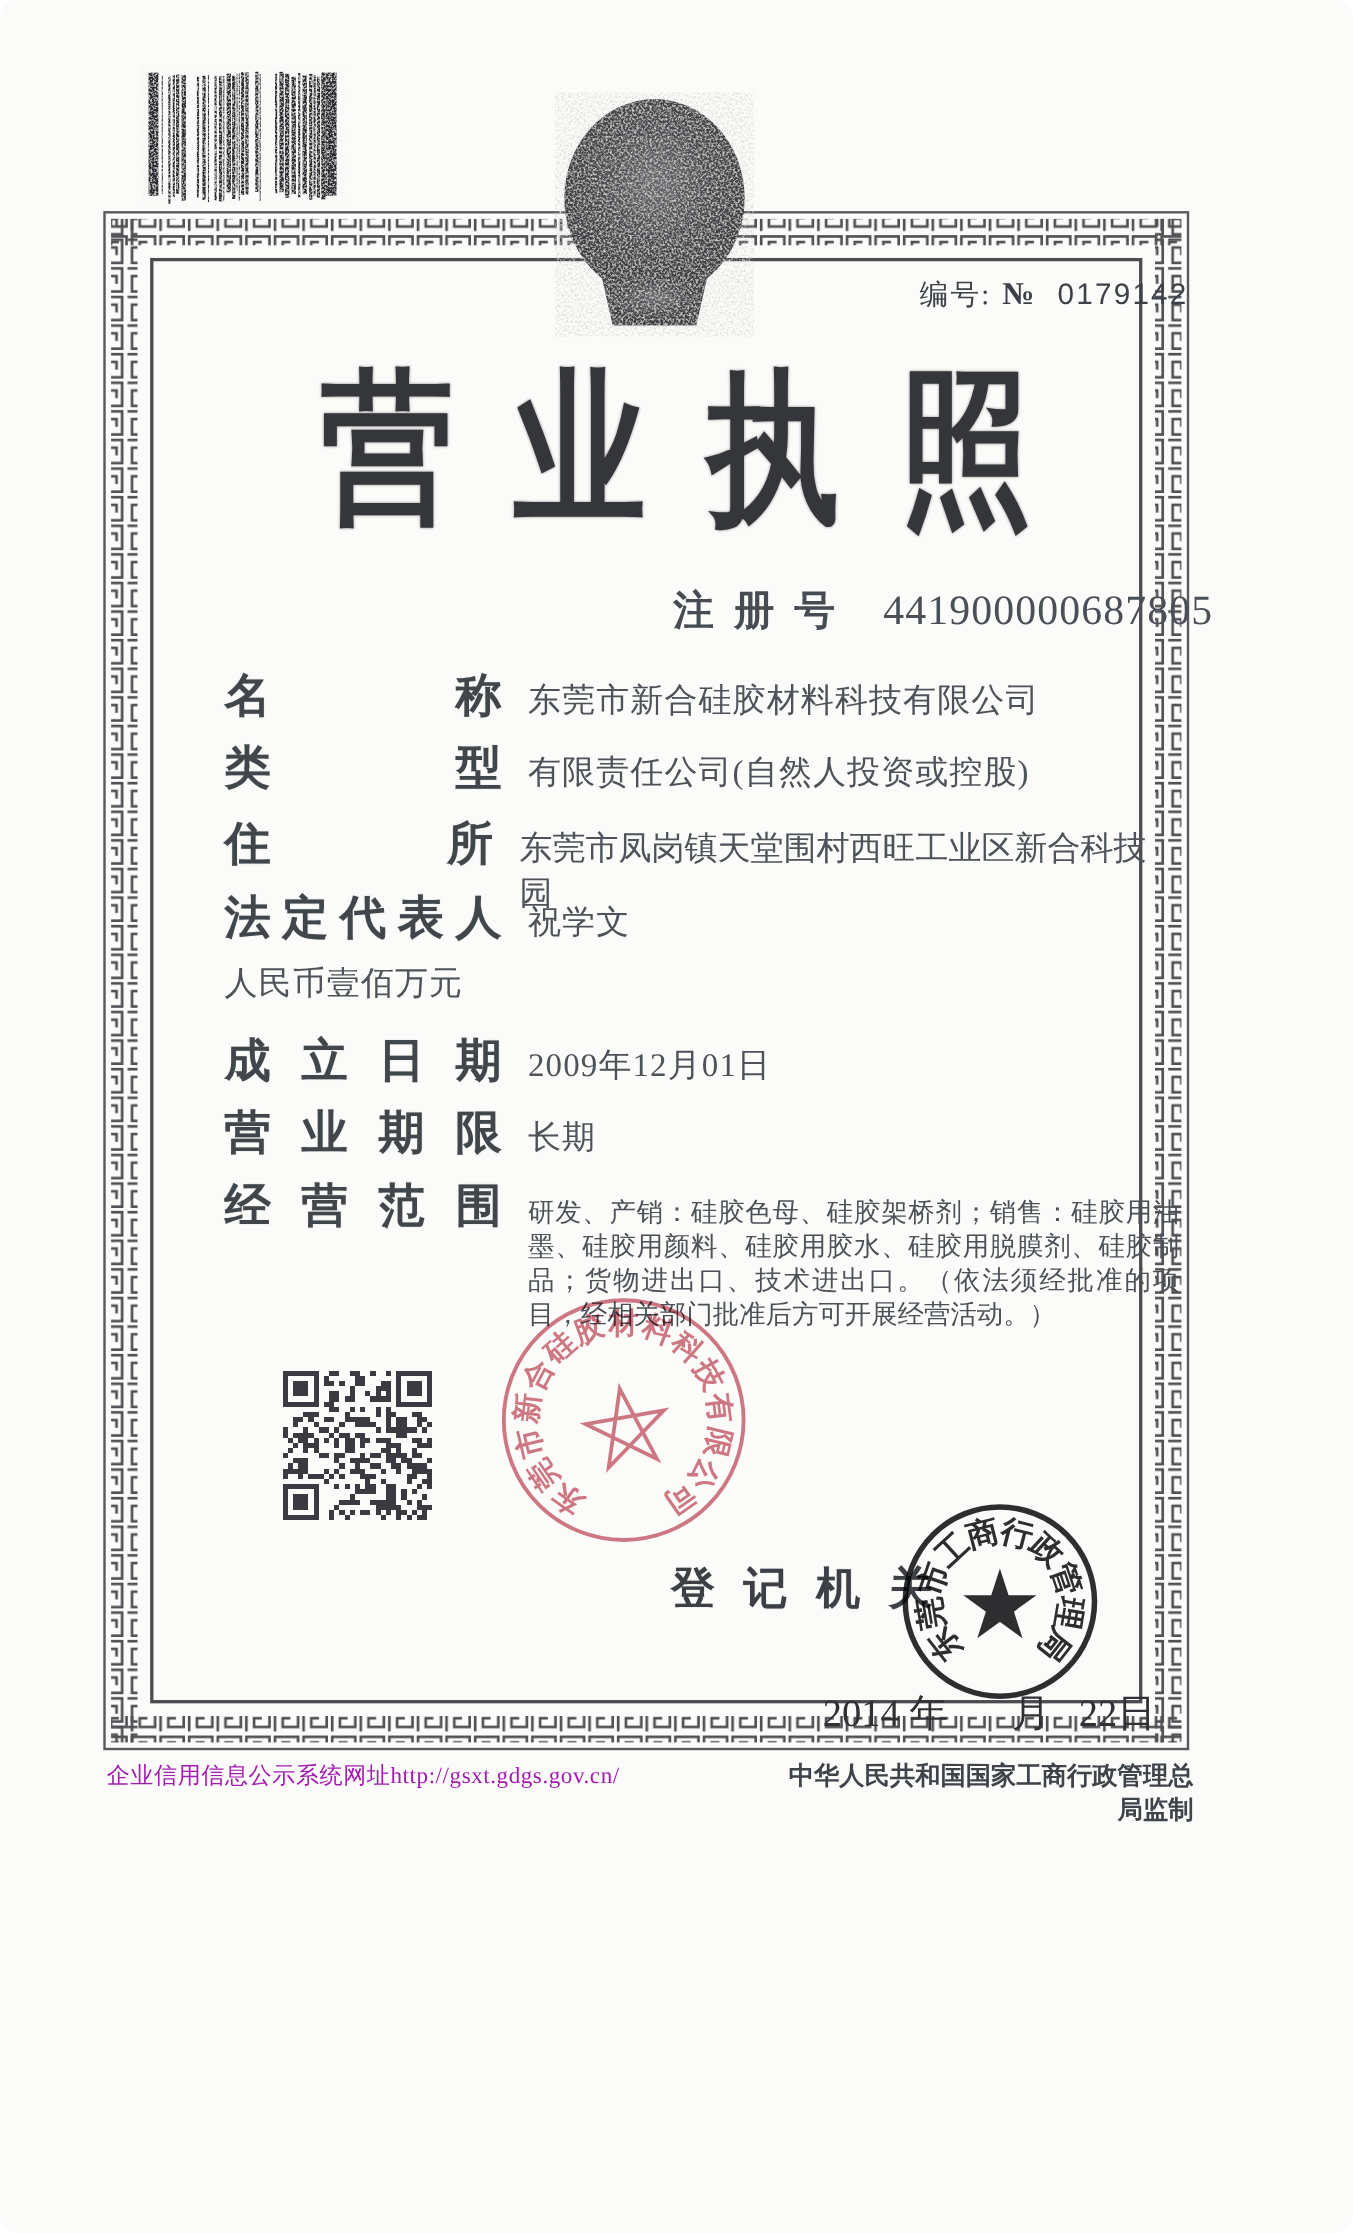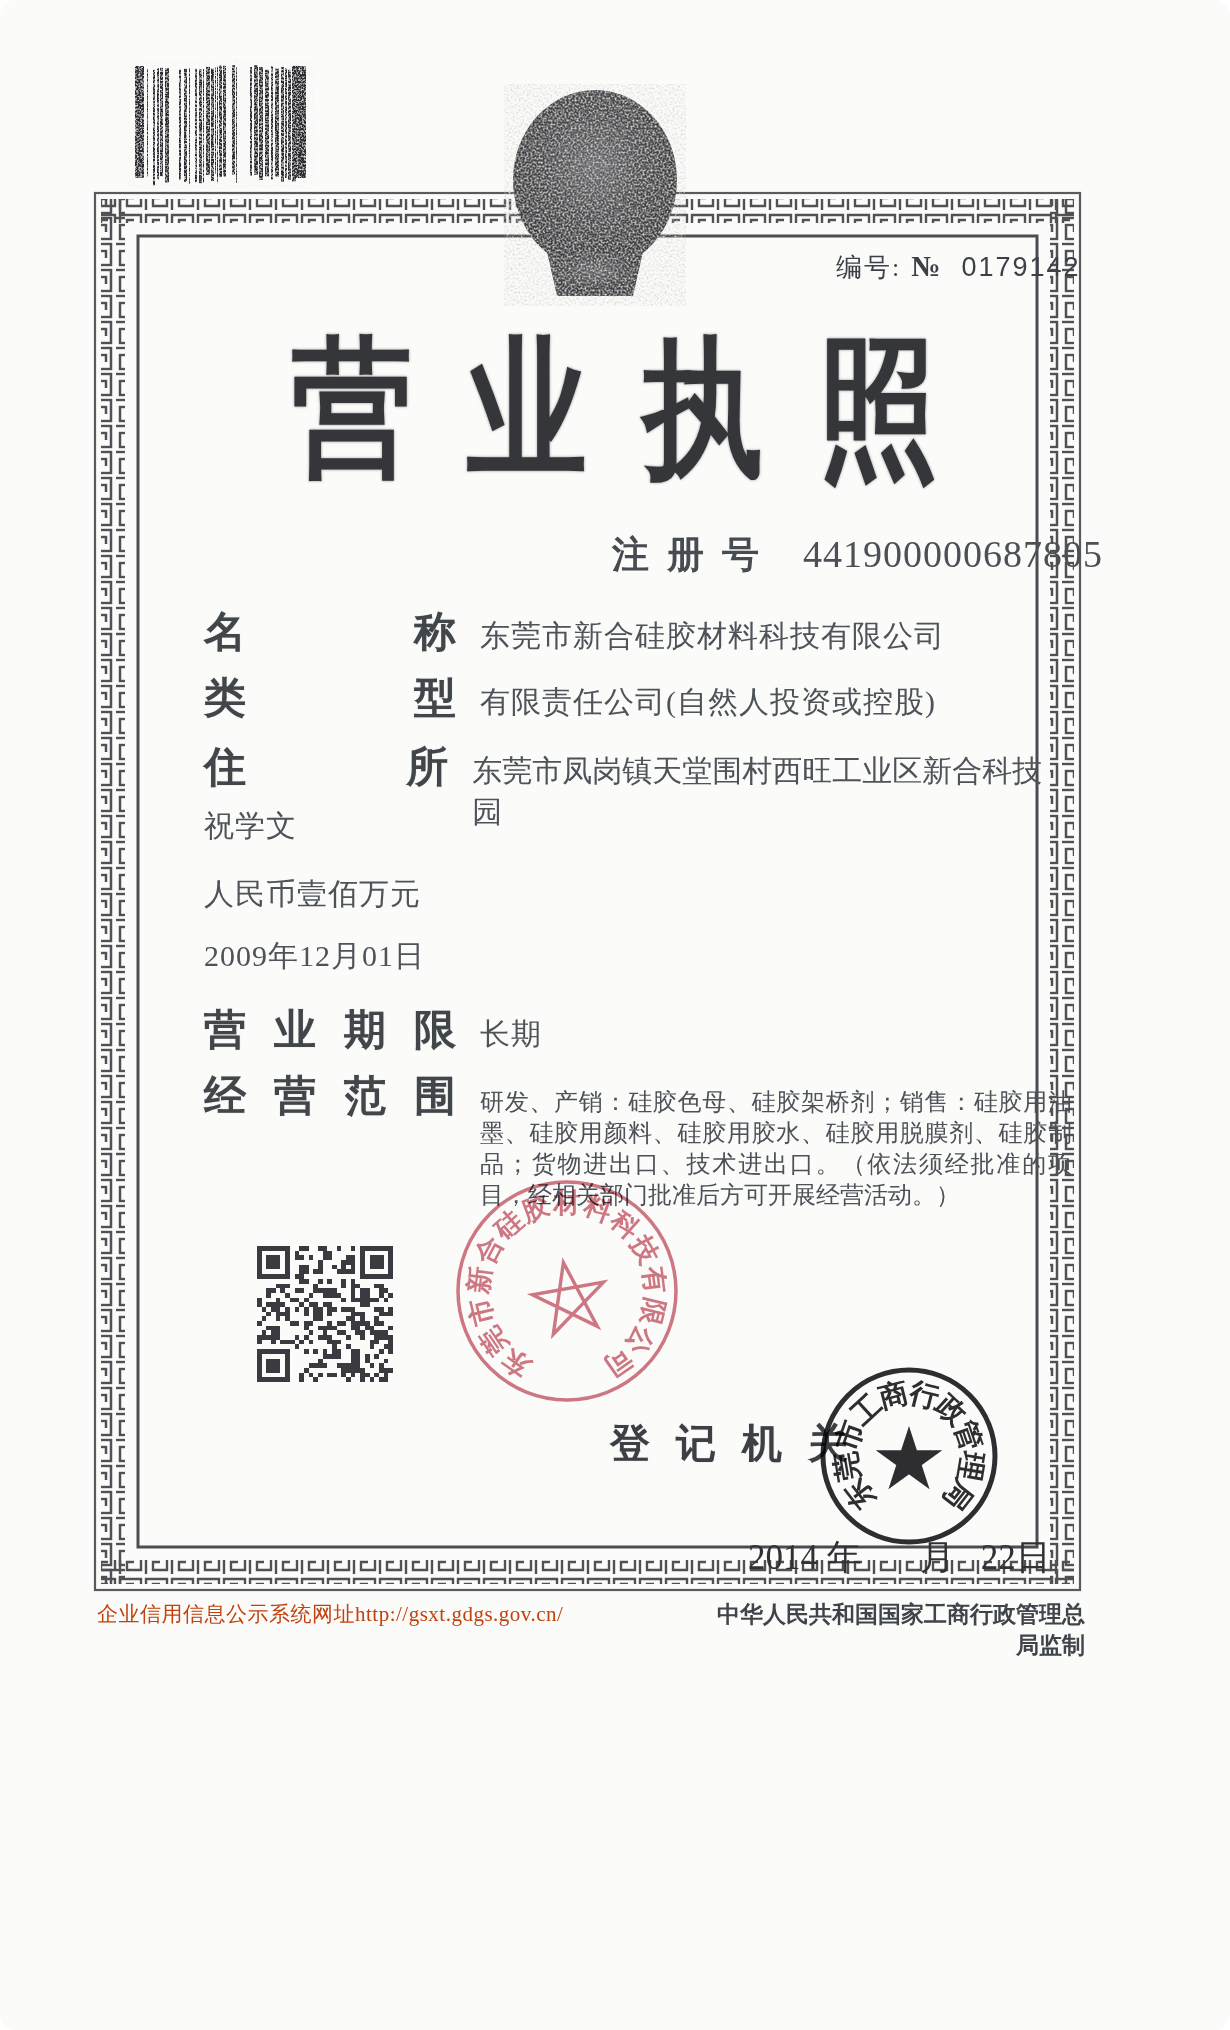--- a/index.html
+++ b/index.html
@@ -45,21 +45,21 @@
 
   .seal-red{position:absolute;left:449px;top:1170px;z-index:4;mix-blend-mode:multiply;opacity:.92;}
   .seal-black{position:absolute;left:816px;top:1363px;z-index:5;mix-blend-mode:multiply;opacity:.95;}
 
   .registrar{position:absolute;left:610px;top:1416px;font-size:40px;font-weight:600;letter-spacing:26px;
              color:#3c4045;text-shadow:0 0 1px rgba(60,64,70,.4);}
   .issue-date{position:absolute;left:748px;top:1534px;display:flex;align-items:baseline;font-size:35px;color:#2f3135;}
   .issue-date .m{margin-left:58px;}
   .issue-date .d{margin-left:26px;}
 
-  .footer-left{position:absolute;left:97px;top:1600px;font-size:21px;letter-spacing:.5px;color:#c2410c;}
+  .footer-left{position:absolute;left:97px;top:1600px;font-size:21px;letter-spacing:.5px;color:#a21caf;}
   .footer-right{position:absolute;left:698px;top:1599px;width:387px;text-align:right;font-size:23px;
                 font-weight:600;color:#3f444a;}
 </style>
 </head>
 <body>
 
 <div class="page">
 
   <svg class="barcode" viewBox="0 0 186 130">
     <defs>
@@ -178,26 +178,28 @@
       </div>
       <div class="frow r2">
         <span class="flabel">类型</span>
         <span class="fvalue">有限责任公司(自然人投资或控股)</span>
       </div>
       <div class="frow r3">
         <span class="flabel">住所</span>
         <span class="fvalue">东莞市凤岗镇天堂围村西旺工业区新合科技园</span>
       </div>
       <div class="frow r4">
+        <span class="flabel">法定代表人</span>
         <span class="fvalue">祝学文</span>
       </div>
       <div class="frow r5">
         <span class="fvalue">人民币壹佰万元</span>
       </div>
       <div class="frow r6">
+        <span class="flabel">成立日期</span>
         <span class="fvalue">2009年12月01日</span>
       </div>
       <div class="frow r7">
         <span class="flabel">营业期限</span>
         <span class="fvalue">长期</span>
       </div>
       <div class="frow r8 scope">
         <span class="flabel">经营范围</span>
         <span class="fvalue">研发、产销：硅胶色母、硅胶架桥剂；销售：硅胶用油墨、硅胶用颜料、硅胶用胶水、硅胶用脱膜剂、硅胶制品；货物进出口、技术进出口。（依法须经批准的项目，经相关部门批准后方可开展经营活动。）</span>
       </div>

